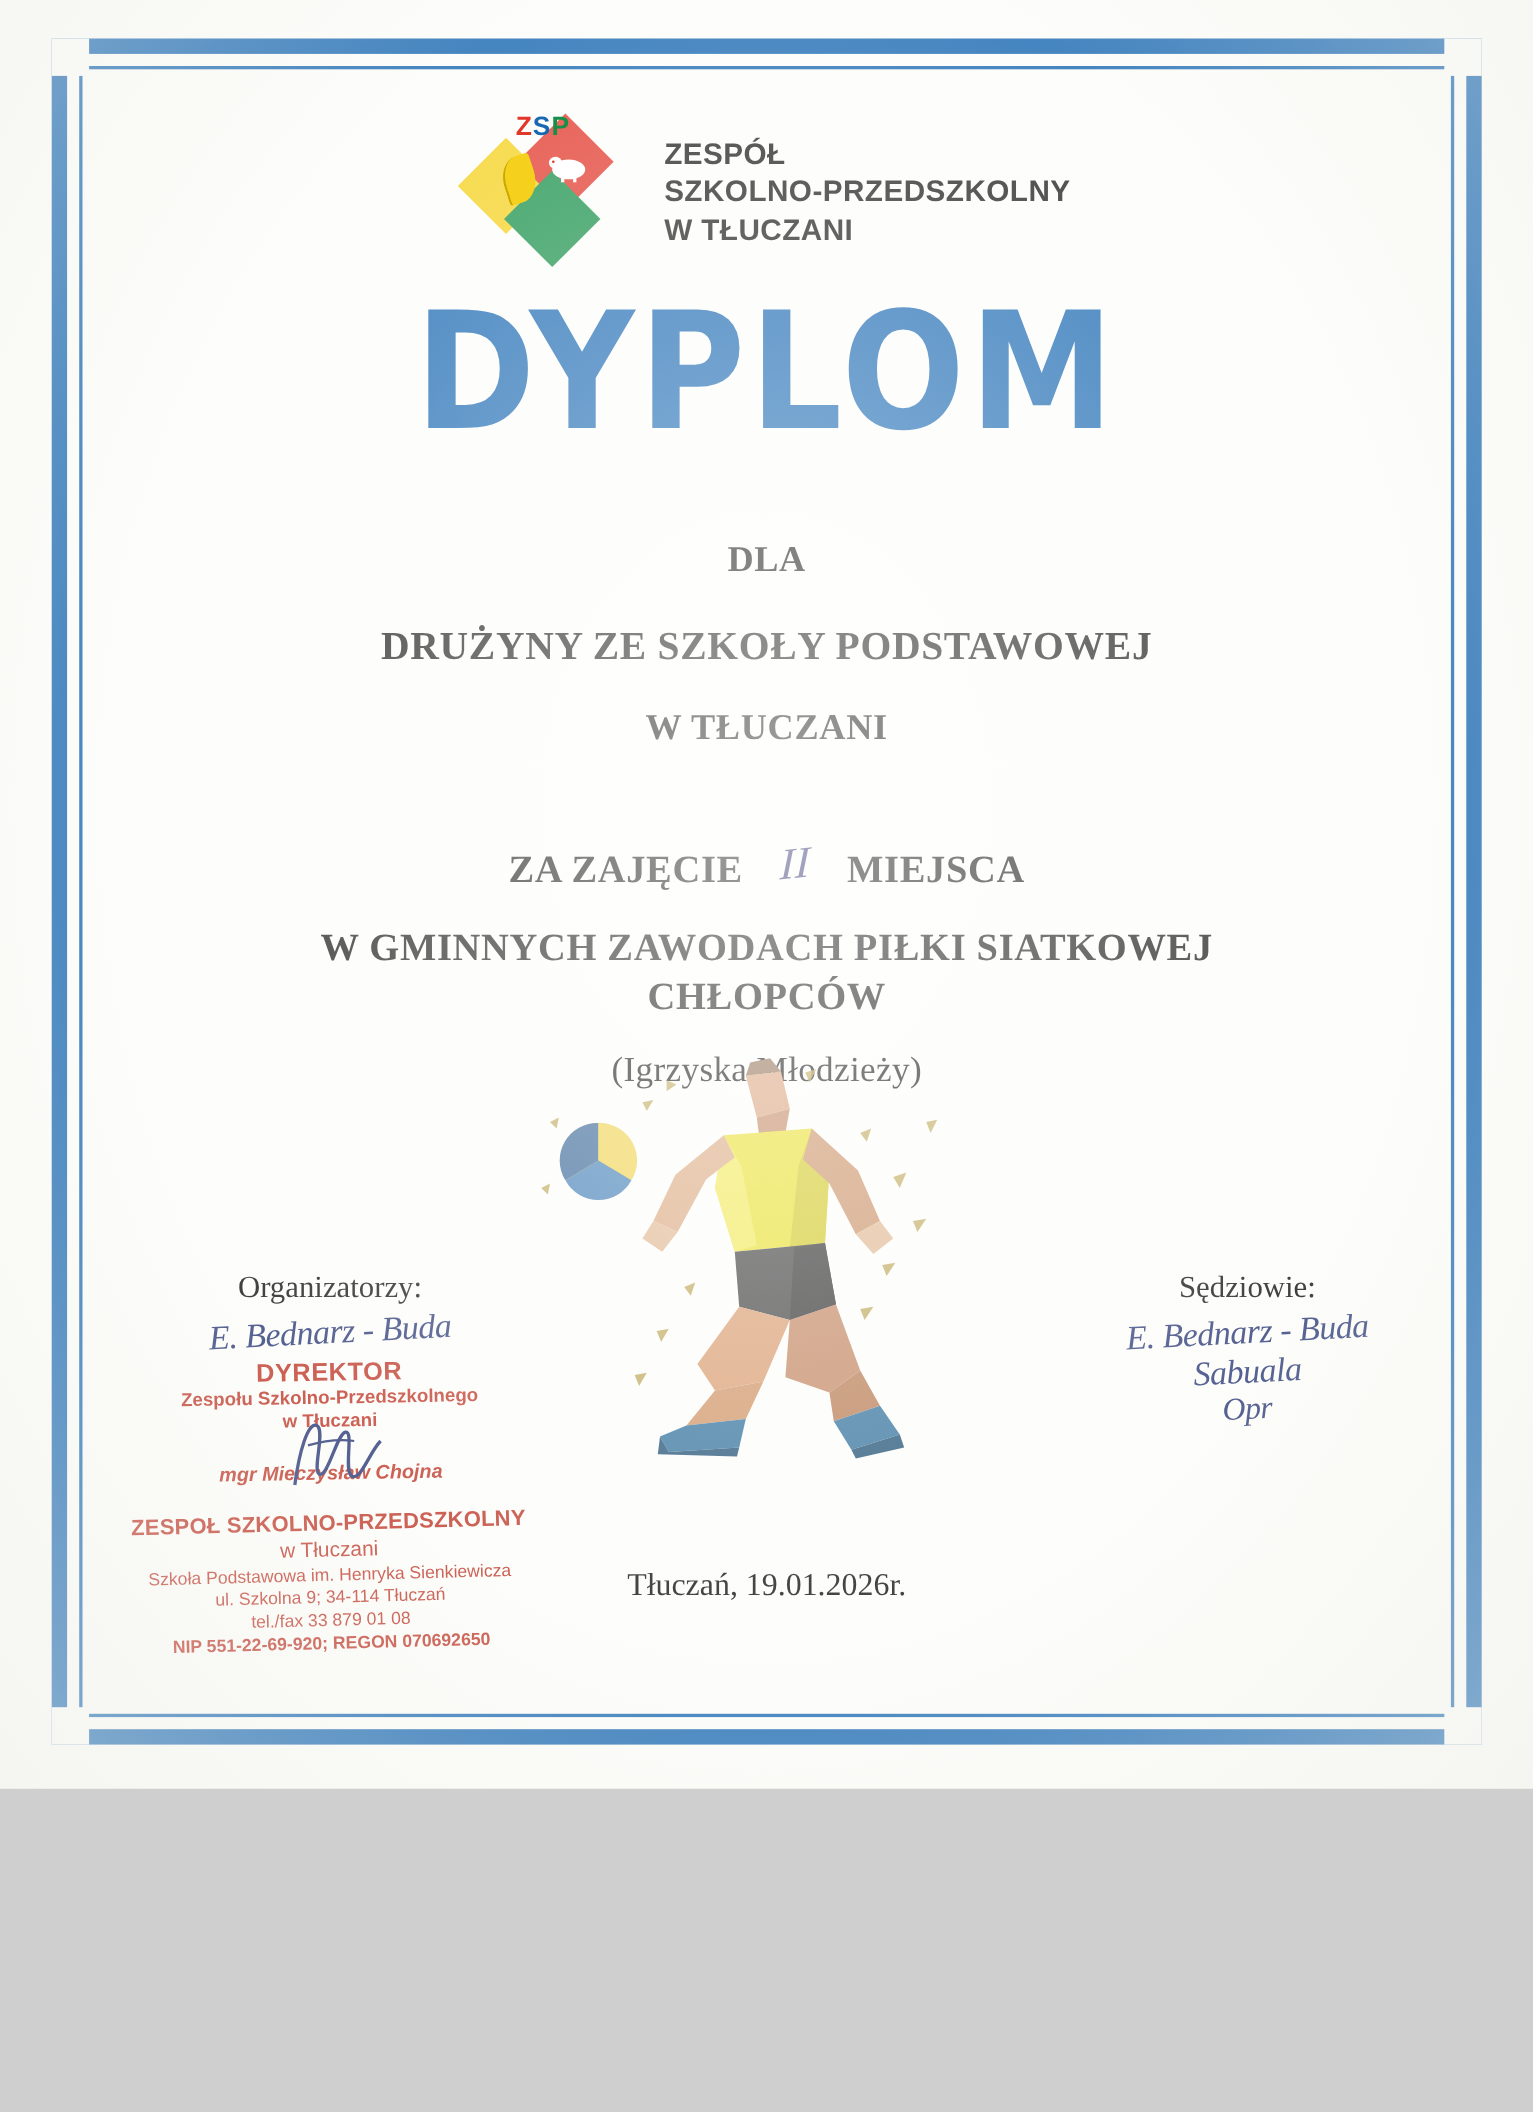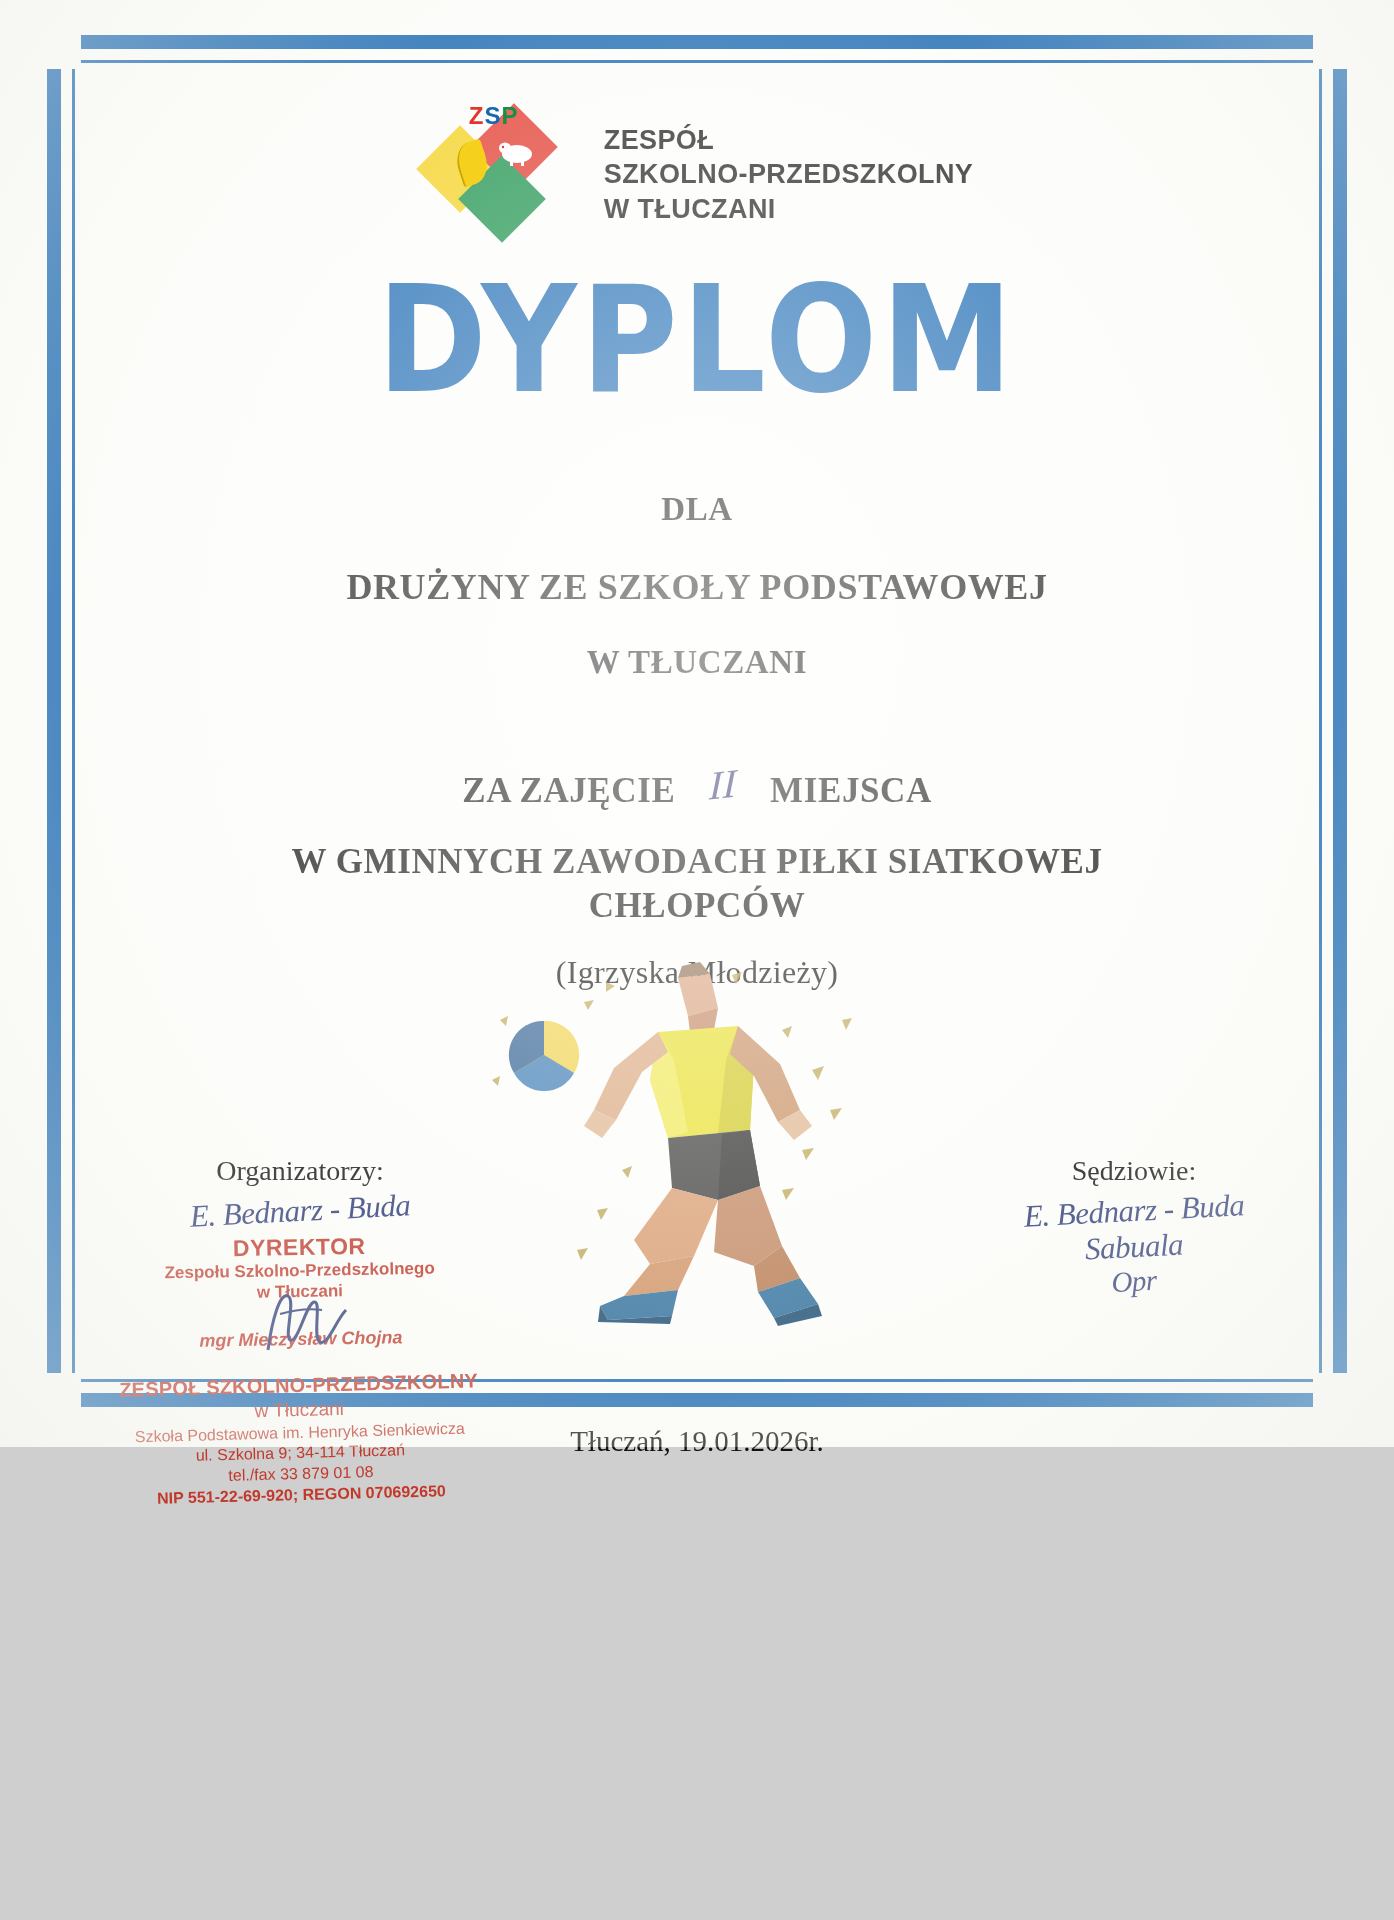--- a/index.html
+++ b/index.html
@@ -10,21 +10,21 @@
   body {
     width: 1394px;
     height: 1920px;
     font-family: "Liberation Serif", serif;
     overflow: hidden;
   }
 
   .page {
     position: relative;
     width: 1394px;
-    height: 1447px;
+    height: 1626px;
     background: #fdfdfb;
     box-sizing: border-box;
   }
 
   
   .paper-tint {
     position: absolute;
     inset: 0;
     background:
       radial-gradient(ellipse at 50% 45%, rgba(255,255,255,0.6) 0%, rgba(250,250,246,0.2) 60%, rgba(238,238,232,0.55) 100%);

